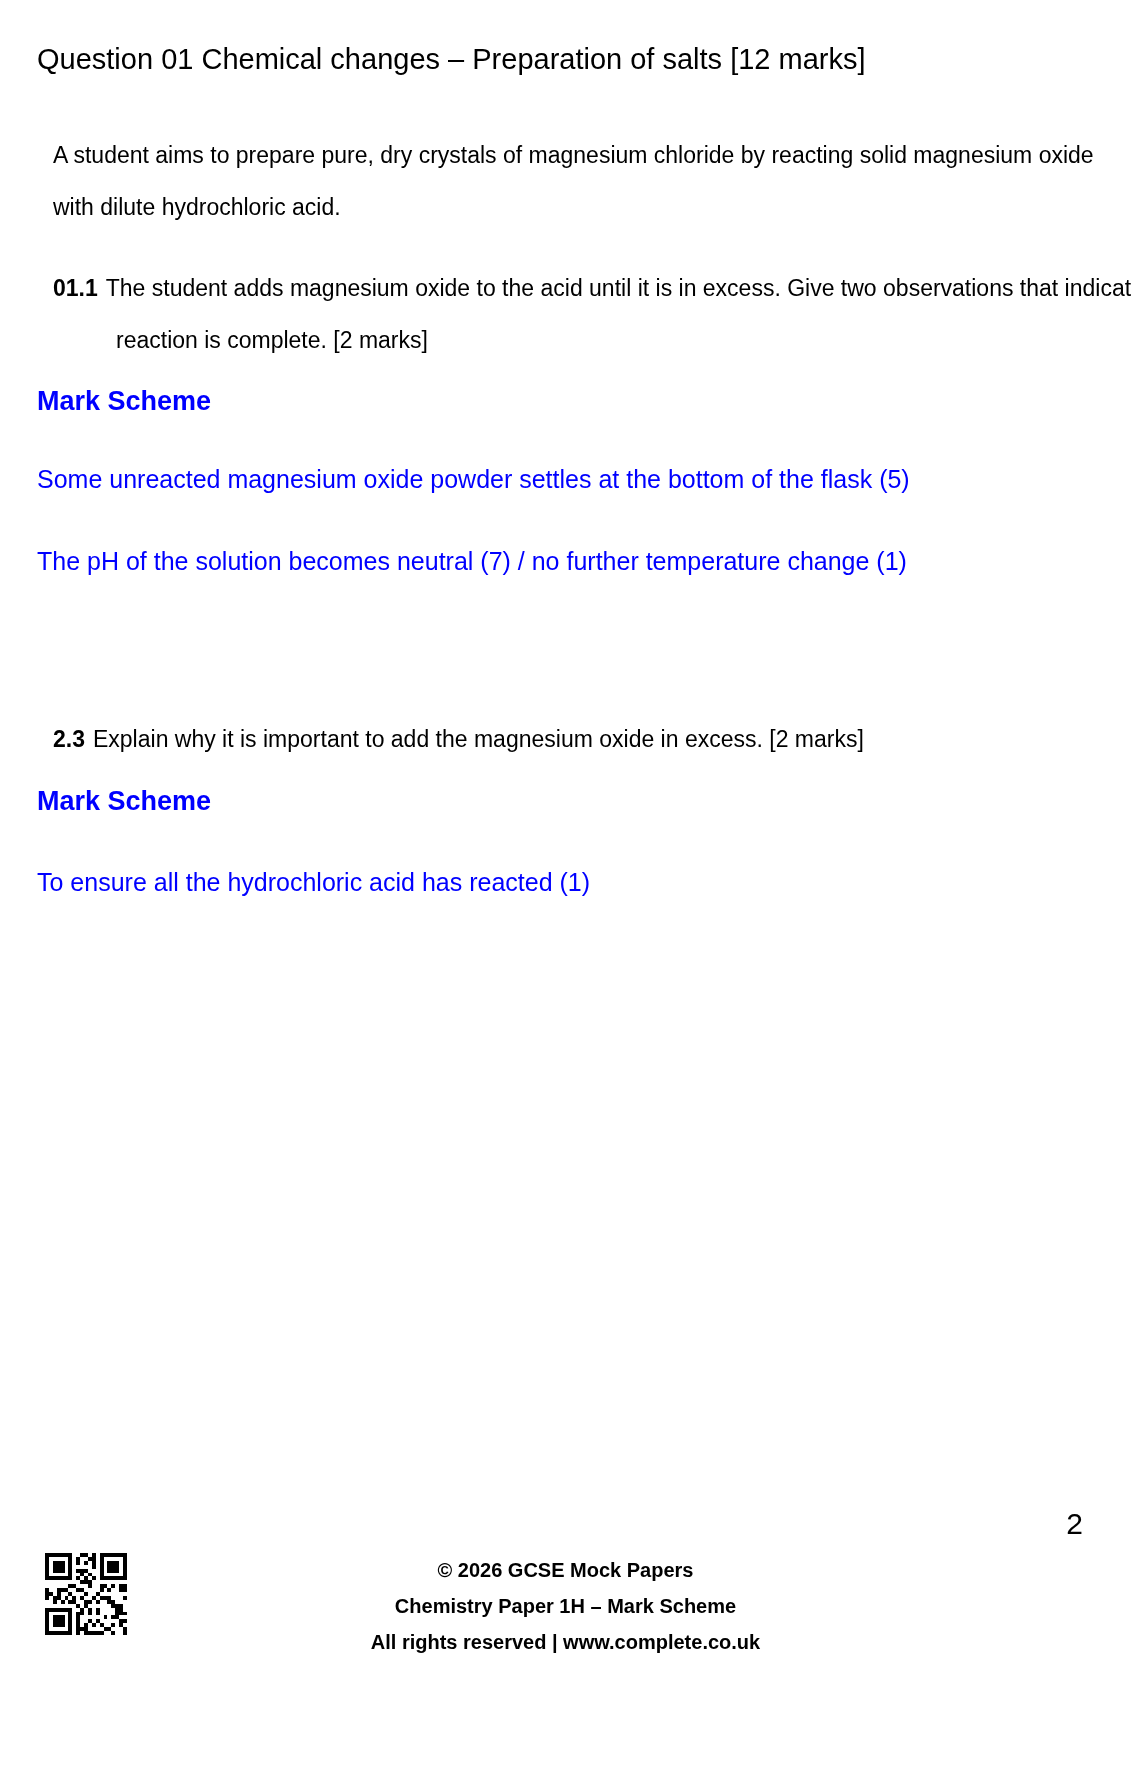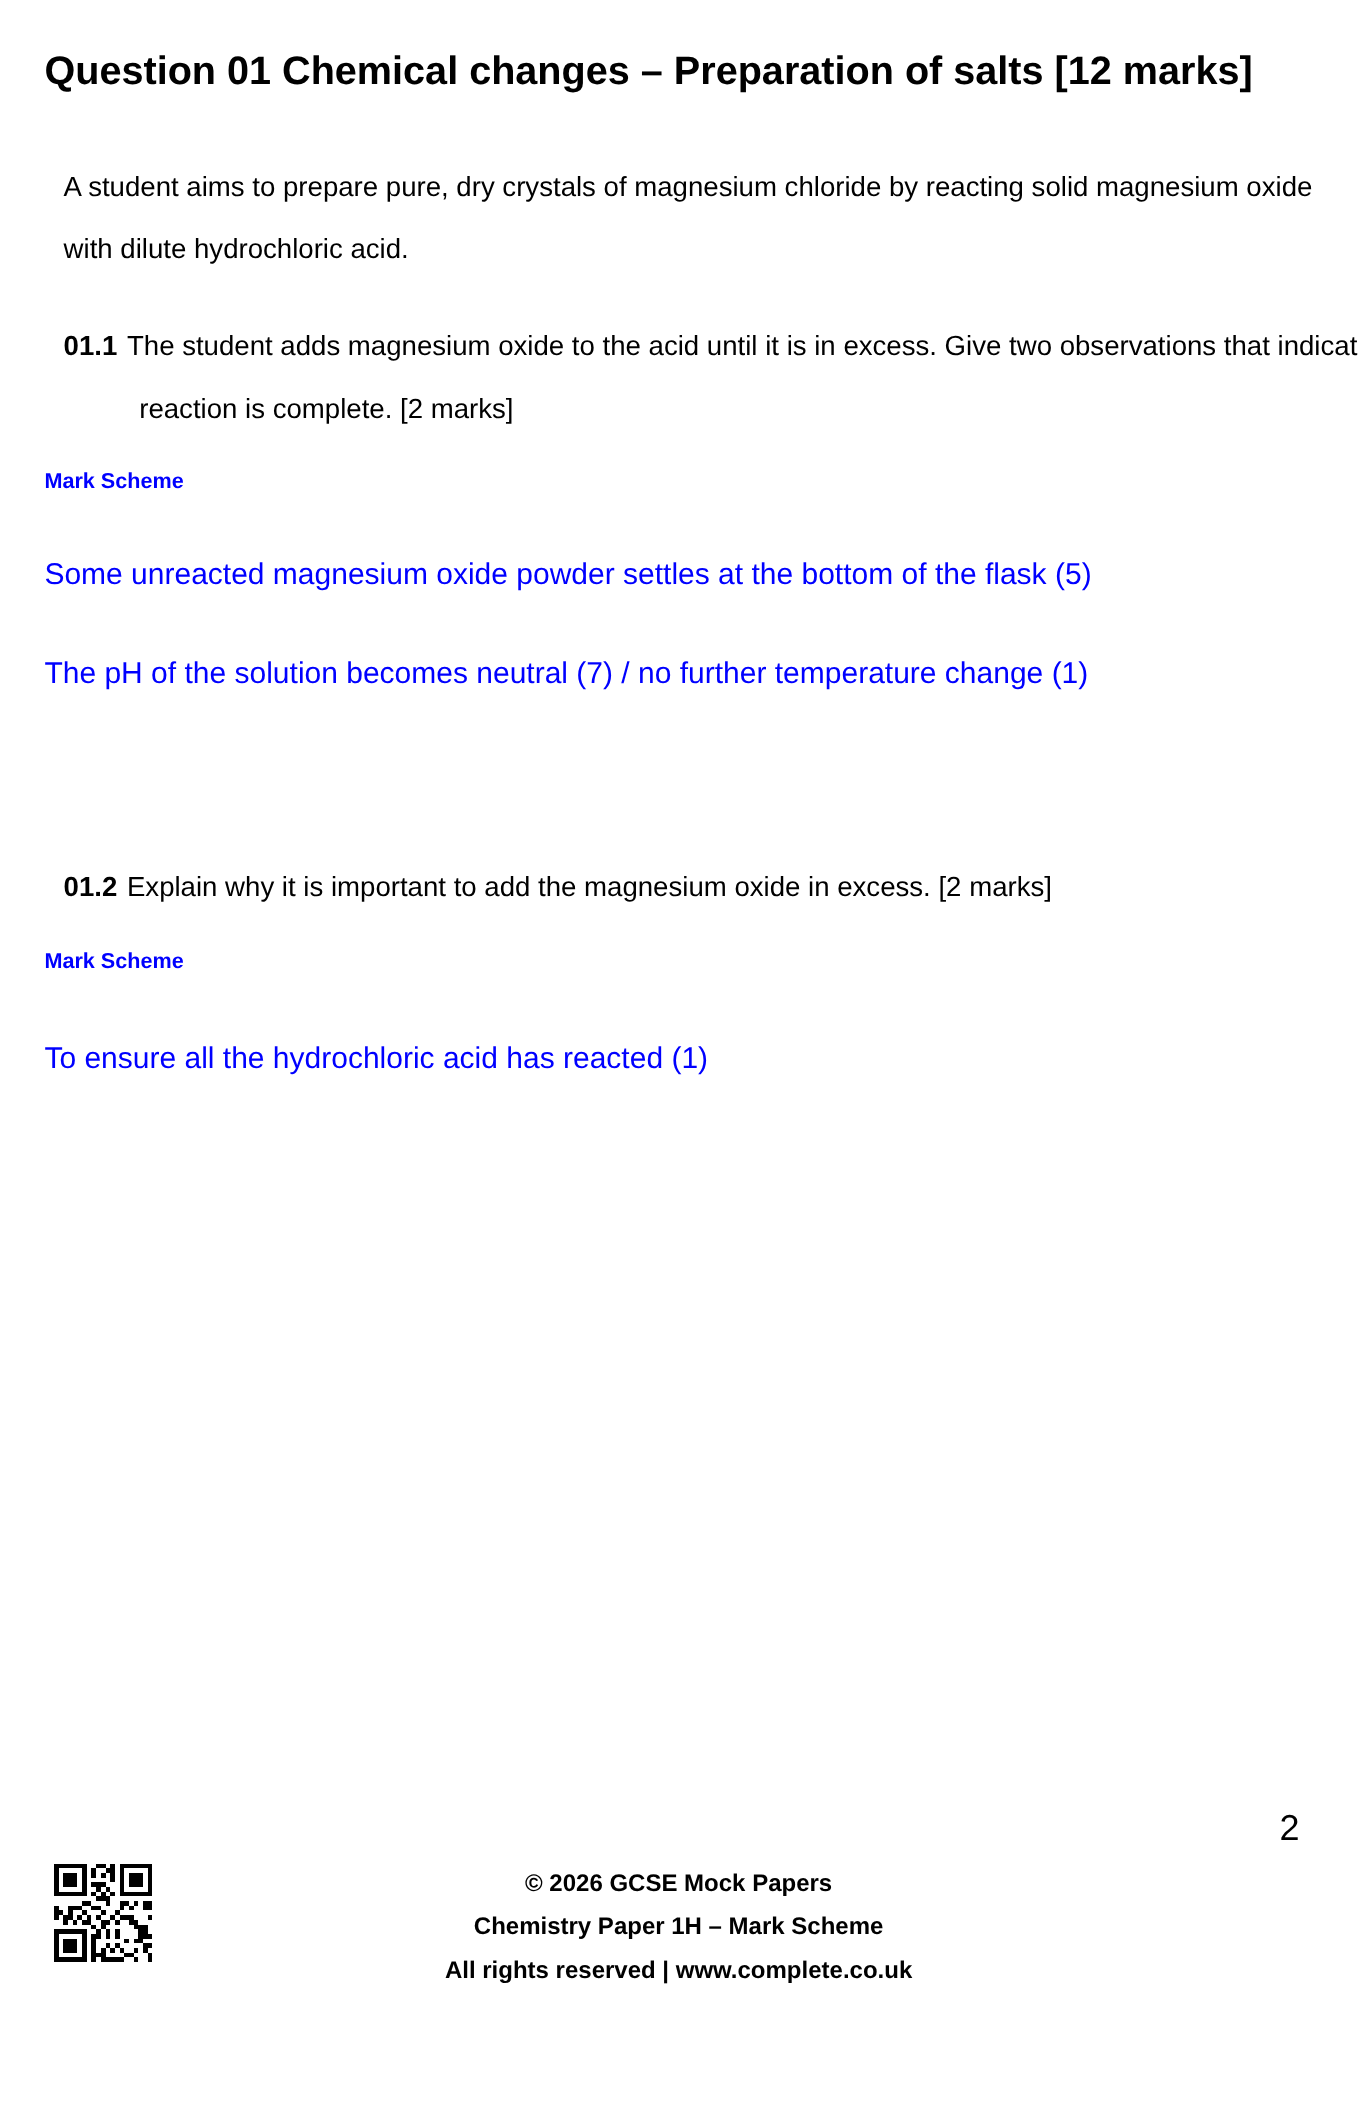--- a/index.html
+++ b/index.html
@@ -14,22 +14,22 @@
     background: #ffffff;
     font-family: "Liberation Sans", "DejaVu Sans", sans-serif;
     color: #000000;
     overflow: hidden;
   }
   .abs { position: absolute; }
   .doc-title {
     left: 37px;
     top: 33px;
     width: 1082px;
-    font-size: 33px;
-    font-weight: bold;
+    font-size: 29px;
+    font-weight: normal;
     line-height: 52px;
     margin: 0;
   }
   .body-text {
     left: 37px;
     width: 1082px;
     font-size: 23px;
     line-height: 52px;
     margin: 16px;
   }
@@ -37,21 +37,21 @@
     padding-left: 63px;
     text-indent: -63px;
   }
   .q-label {
     font-weight: bold;
     margin-right: 8px;
   }
   .ms-heading {
     left: 37px;
     width: 1082px;
-    font-size: 18px;
+    font-size: 27px;
     font-weight: bold;
     line-height: 52px;
     color: var(--ms-blue, #0000FF);
     margin: 0;
   }
   .ms-answer {
     left: 37px;
     width: 1082px;
     font-size: 25px;
     line-height: 52px;
@@ -93,21 +93,21 @@
   <p class="abs body-text" style="top:113px;">A student aims to prepare pure, dry crystals of magnesium chloride by reacting solid magnesium oxide with dilute hydrochloric acid.</p>
 
   <p class="abs body-text q-part" style="top:246px;"><span class="q-label">01.1</span><span>The student adds magnesium oxide to the acid until it is in excess. Give two observations that indicate the reaction is complete. [2 marks]</span></p>
 
   <h2 class="abs ms-heading" style="top:375px;">Mark Scheme</h2>
 
   <p class="abs ms-answer" style="top:453px;">Some unreacted magnesium oxide powder settles at the bottom of the flask (5)</p>
 
   <p class="abs ms-answer" style="top:535px;">The pH of the solution becomes neutral (7) / no further temperature change (1)</p>
 
-  <p class="abs body-text q-part" style="top:697px;"><span class="q-label">01.2</span><span>Explain why it is important to add the magnesium oxide in excess. [2 marks]</span></p>
+  <p class="abs body-text q-part" style="top:697px;"><span class="q-label">2.3</span><span>Explain why it is important to add the magnesium oxide in excess. [2 marks]</span></p>
 
   <h2 class="abs ms-heading" style="top:775px;">Mark Scheme</h2>
 
   <p class="abs ms-answer" style="top:856px;">To ensure all the hydrochloric acid has reacted (1)</p>
 
 
   <div class="abs page-number">2</div>
 
   <div class="abs qr">
     <svg id="qr-svg" viewBox="0 0 21 21" shape-rendering="crispEdges" xmlns="http://www.w3.org/2000/svg">

